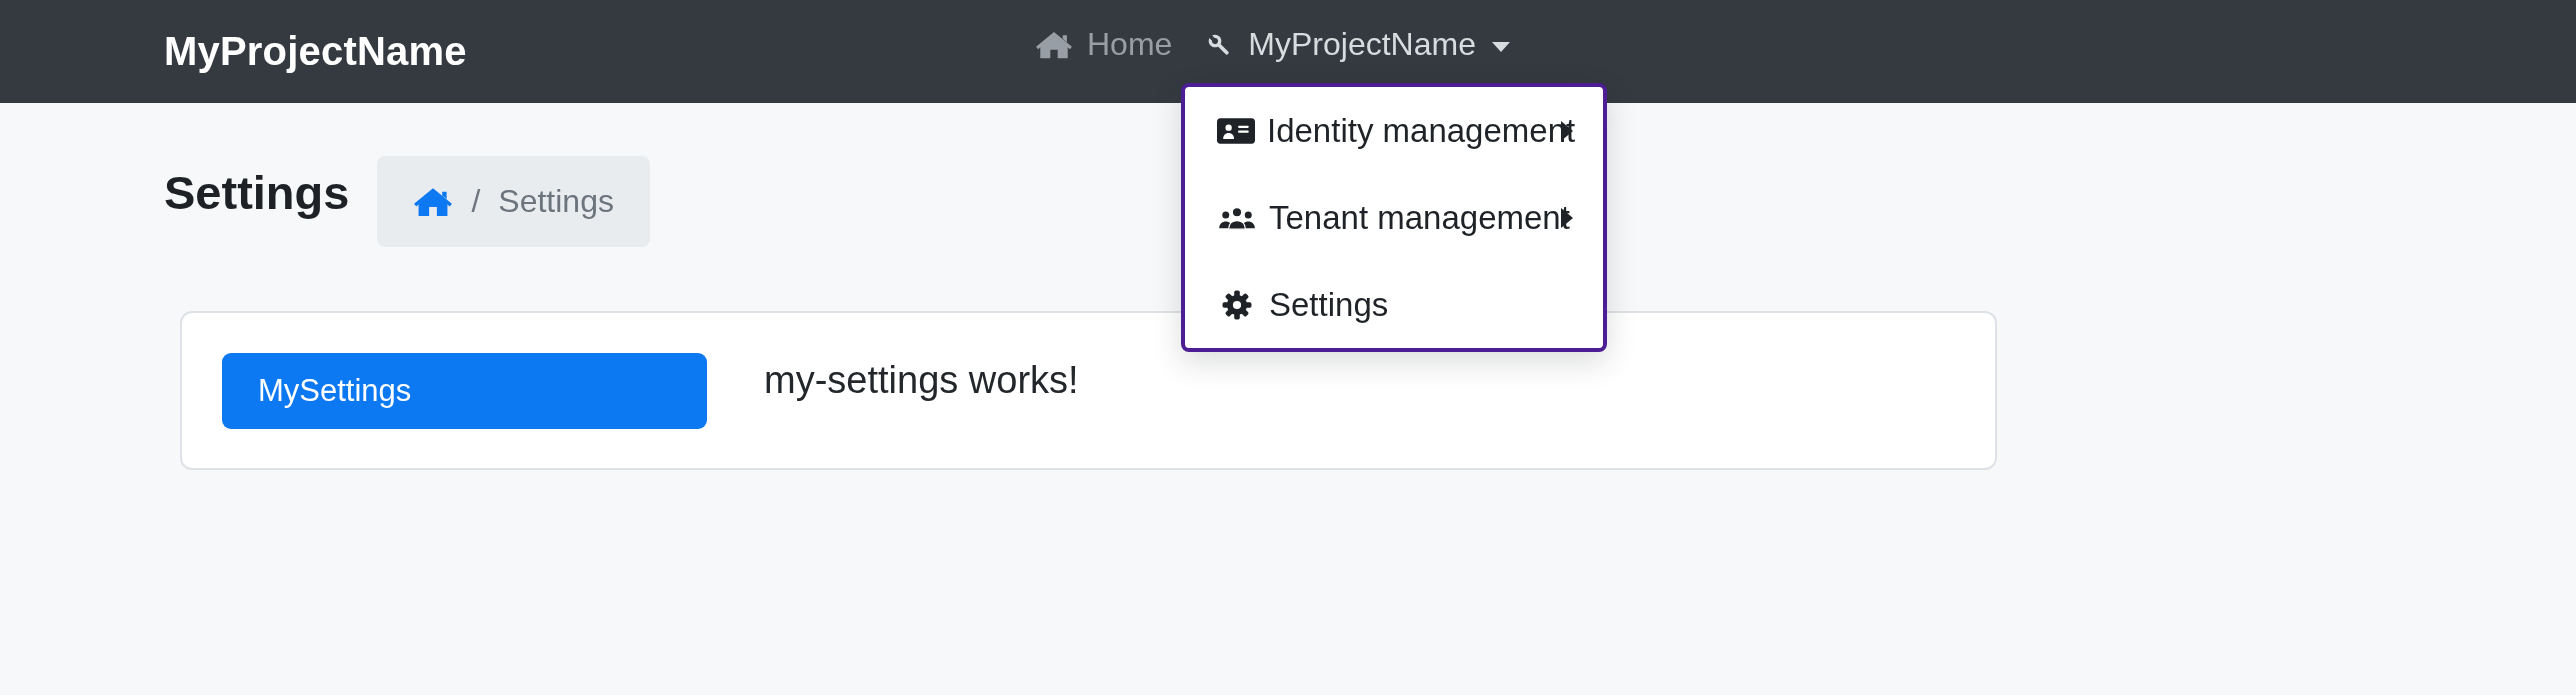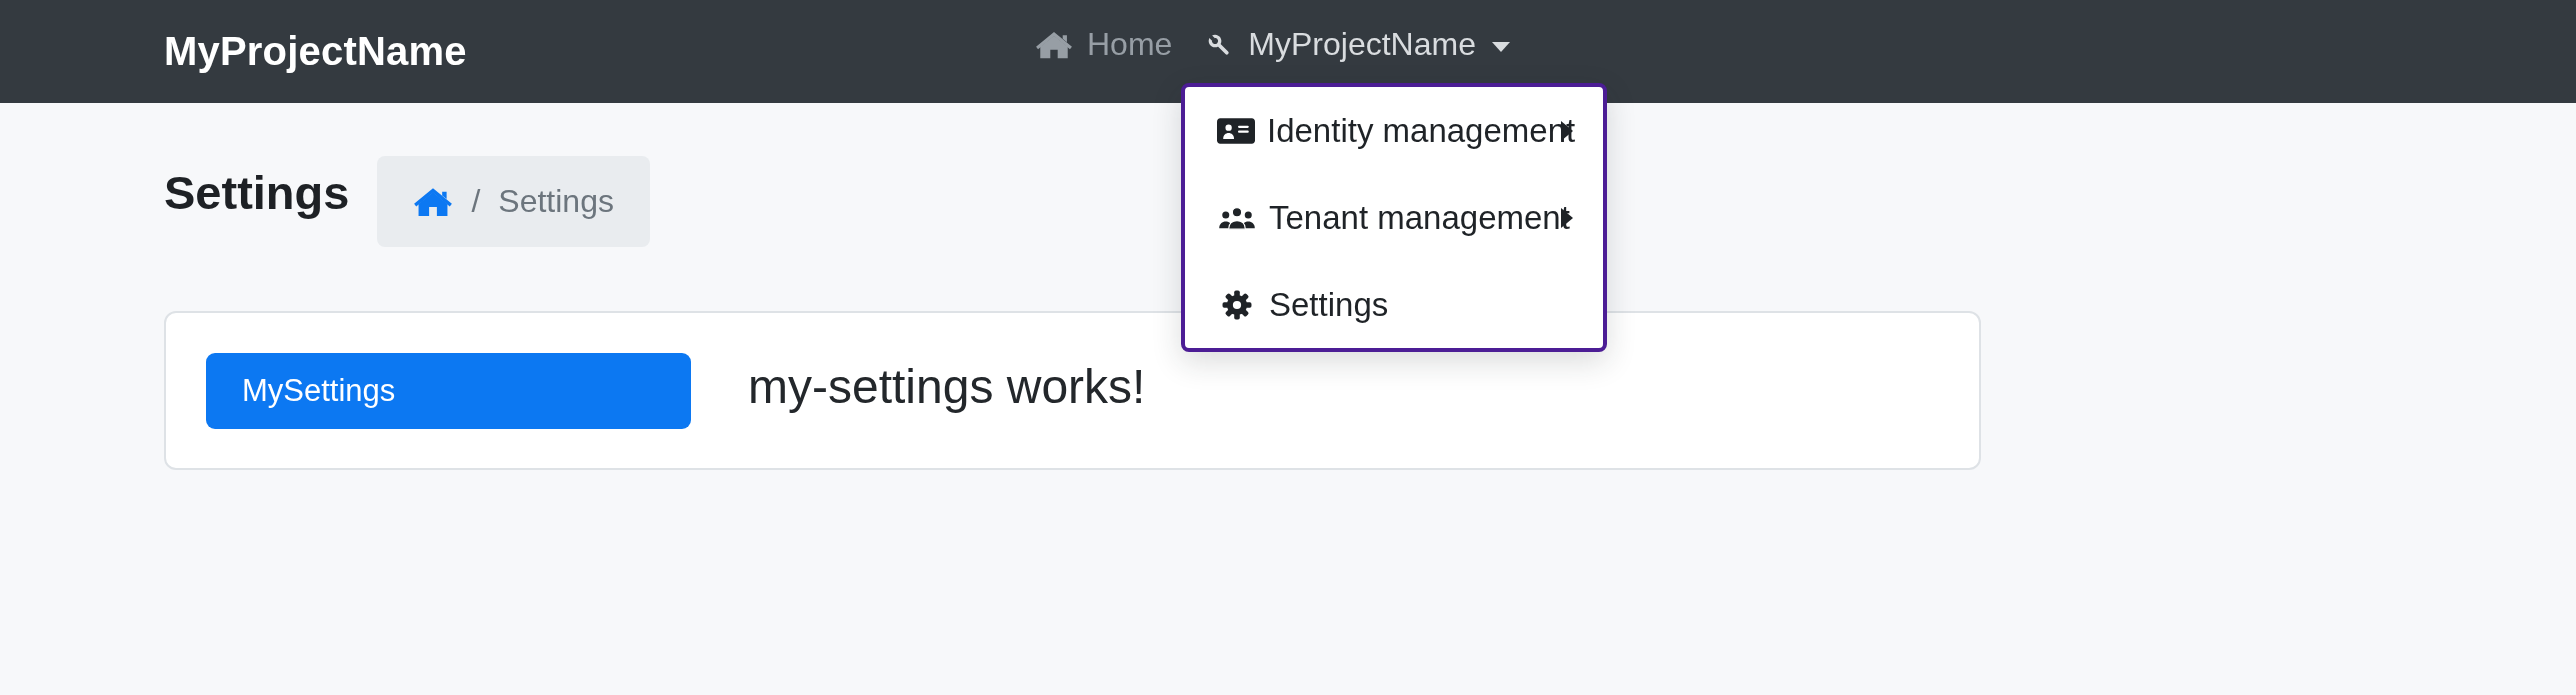--- a/index.html
+++ b/index.html
@@ -79,30 +79,30 @@
     background: #e9ecef; border-radius: 8px;
     display: inline-flex; align-items: center; padding: 0 36px;
   }
   .breadcrumb .home-link { display: inline-flex; cursor: pointer; }
   .breadcrumb .separator { color: #6c757d; font-size: 32px; margin: 0 18px; }
   .breadcrumb .current { color: #6c757d; font-size: 32px; }
 
   .card {
     margin-top: 64px; width: 1817px; height: 159px;
     background: #ffffff; border: 2px solid #dee2e6; border-radius: 12px;
-    padding: 40px; display: flex; align-items: flex-start;
+    padding: 40px; display: flex; align-items: flex-start; margin-left: 16px;
   }
   .tab-button {
     width: 485px; height: 76px; background: #0c78f2; border: none;
     border-radius: 9px; color: #ffffff; font-size: 31px;
     font-family: inherit; text-align: left; padding: 0 0 0 36px;
     display: flex; align-items: center; cursor: pointer;
   }
   .tab-content-text {
-    margin-left: 57px; margin-top: 6px; font-size: 48px; color: #23272b;
+    margin-left: 57px; margin-top: 6px; font-size: 38px; color: #23272b;
   }
 
   svg { display: block; }
 </style>
 </head>
 <body>
 
 <div class="screen">
 
   <nav class="navbar">

